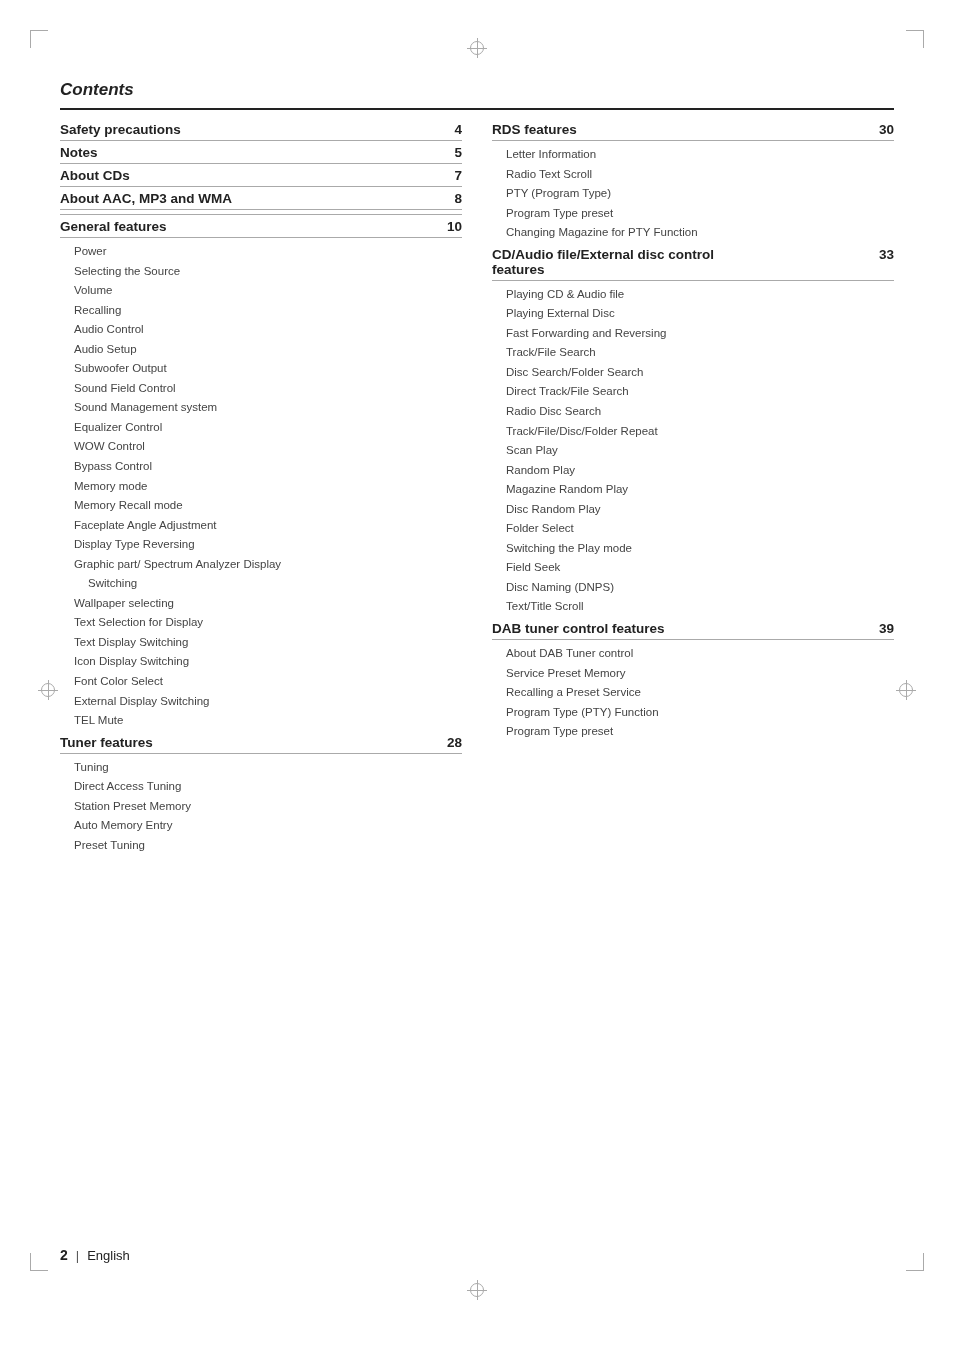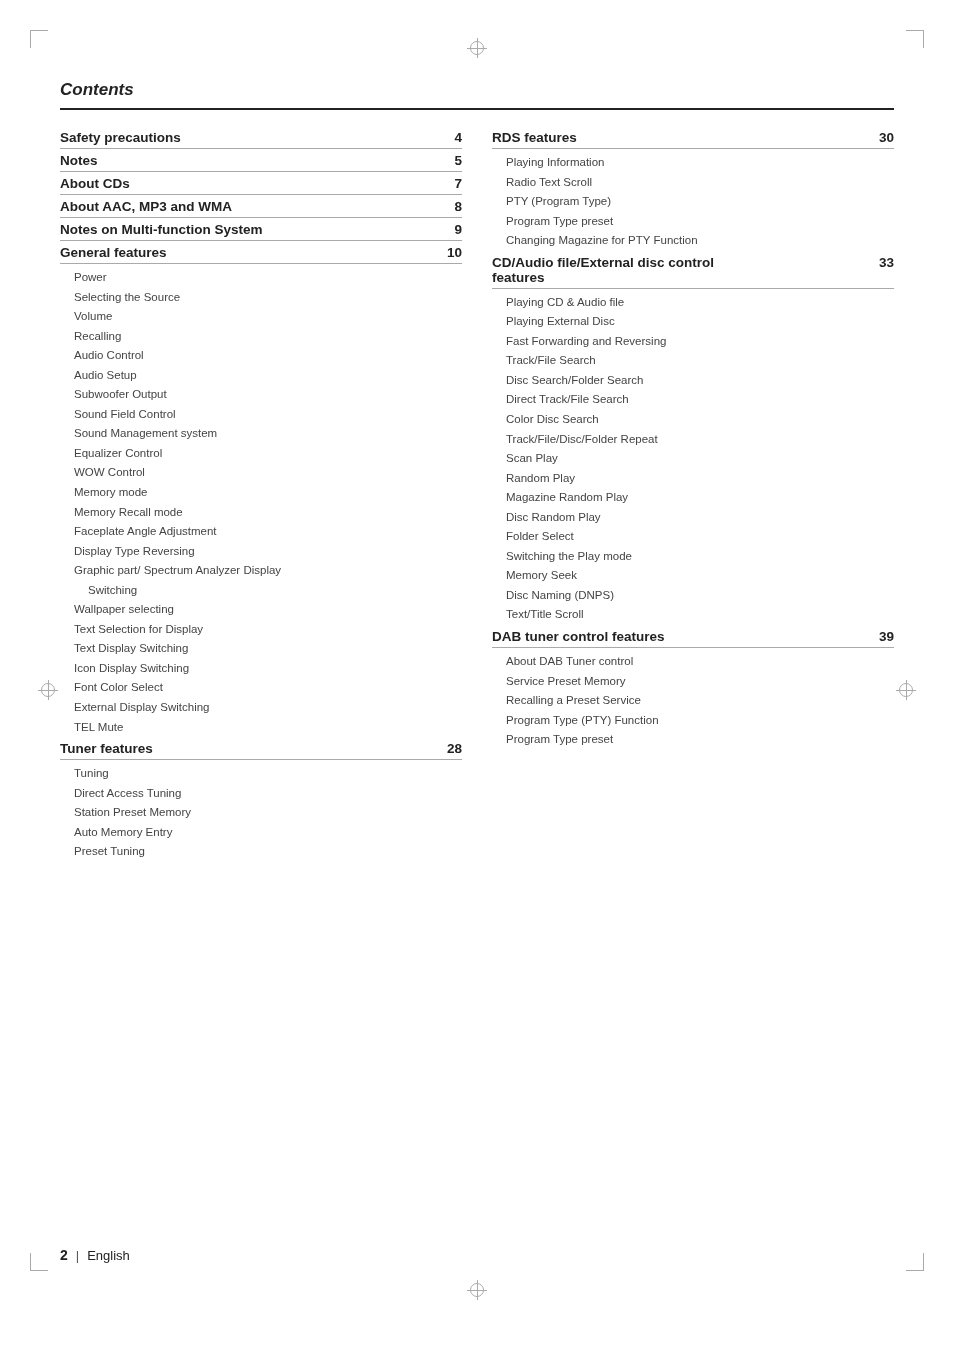--- a/index.html
+++ b/index.html
@@ -56,21 +56,21 @@
       padding: 80px 60px 100px 60px;
     }
 
     
     .contents-title {
       font-size: 17px;
       font-weight: bold;
       font-style: italic;
       padding-bottom: 8px;
       border-bottom: 2px solid #222;
-      margin-bottom: 20px;
+      margin-bottom: 12px;
       display: inline-block;
       width: 100%;
     }
 
     
     .columns {
       display: flex;
       gap: 30px;
     }
 
@@ -186,43 +186,40 @@
         <span class="section-page">7</span>
       </div>
       <hr class="section-divider">
 
       <div class="section-header">
         <span class="section-title">About AAC, MP3 and WMA</span>
         <span class="section-page">8</span>
       </div>
       <hr class="section-divider">
 
-      <div class="section-header">
-        <span class="section-title">Notes on Multi-function System</span>
-        <span class="section-page">9</span>
-      </div>
       <hr class="section-divider">
 
       <div class="section-header">
         <span class="section-title">General features</span>
         <span class="section-page">10</span>
       </div>
       <hr class="section-divider">
       <div class="sub-items">
         <div class="sub-item">Power</div>
         <div class="sub-item">Selecting the Source</div>
         <div class="sub-item">Volume</div>
         <div class="sub-item">Recalling</div>
         <div class="sub-item">Audio Control</div>
         <div class="sub-item">Audio Setup</div>
         <div class="sub-item">Subwoofer Output</div>
         <div class="sub-item">Sound Field Control</div>
         <div class="sub-item">Sound Management system</div>
         <div class="sub-item">Equalizer Control</div>
         <div class="sub-item">WOW Control</div>
+        <div class="sub-item">Bypass Control</div>
         <div class="sub-item">Memory mode</div>
         <div class="sub-item">Memory Recall mode</div>
         <div class="sub-item">Faceplate Angle Adjustment</div>
         <div class="sub-item">Display Type Reversing</div>
         <div class="sub-item">Graphic part/ Spectrum Analyzer Display</div>
         <div class="sub-item sub-item-indent">Switching</div>
         <div class="sub-item">Wallpaper selecting</div>
         <div class="sub-item">Text Selection for Display</div>
         <div class="sub-item">Text Display Switching</div>
         <div class="sub-item">Icon Display Switching</div>
@@ -247,48 +244,48 @@
     </div>
 
     <div class="col">
 
       <div class="section-header">
         <span class="section-title">RDS features</span>
         <span class="section-page">30</span>
       </div>
       <hr class="section-divider">
       <div class="sub-items">
-        <div class="sub-item">Playing Information</div>
+        <div class="sub-item">Letter Information</div>
         <div class="sub-item">Radio Text Scroll</div>
         <div class="sub-item">PTY (Program Type)</div>
         <div class="sub-item">Program Type preset</div>
         <div class="sub-item">Changing Magazine for PTY Function</div>
       </div>
 
       <div class="section-header">
         <span class="section-title">CD/Audio file/External disc control<br>features</span>
         <span class="section-page">33</span>
       </div>
       <hr class="section-divider">
       <div class="sub-items">
         <div class="sub-item">Playing CD &amp; Audio file</div>
         <div class="sub-item">Playing External Disc</div>
         <div class="sub-item">Fast Forwarding and Reversing</div>
         <div class="sub-item">Track/File Search</div>
         <div class="sub-item">Disc Search/Folder Search</div>
         <div class="sub-item">Direct Track/File Search</div>
-        <div class="sub-item">Color Disc Search</div>
+        <div class="sub-item">Radio Disc Search</div>
         <div class="sub-item">Track/File/Disc/Folder Repeat</div>
         <div class="sub-item">Scan Play</div>
         <div class="sub-item">Random Play</div>
         <div class="sub-item">Magazine Random Play</div>
         <div class="sub-item">Disc Random Play</div>
         <div class="sub-item">Folder Select</div>
         <div class="sub-item">Switching the Play mode</div>
-        <div class="sub-item">Memory Seek</div>
+        <div class="sub-item">Field Seek</div>
         <div class="sub-item">Disc Naming (DNPS)</div>
         <div class="sub-item">Text/Title Scroll</div>
       </div>
 
       <div class="section-header">
         <span class="section-title">DAB tuner control features</span>
         <span class="section-page">39</span>
       </div>
       <hr class="section-divider">
       <div class="sub-items">

